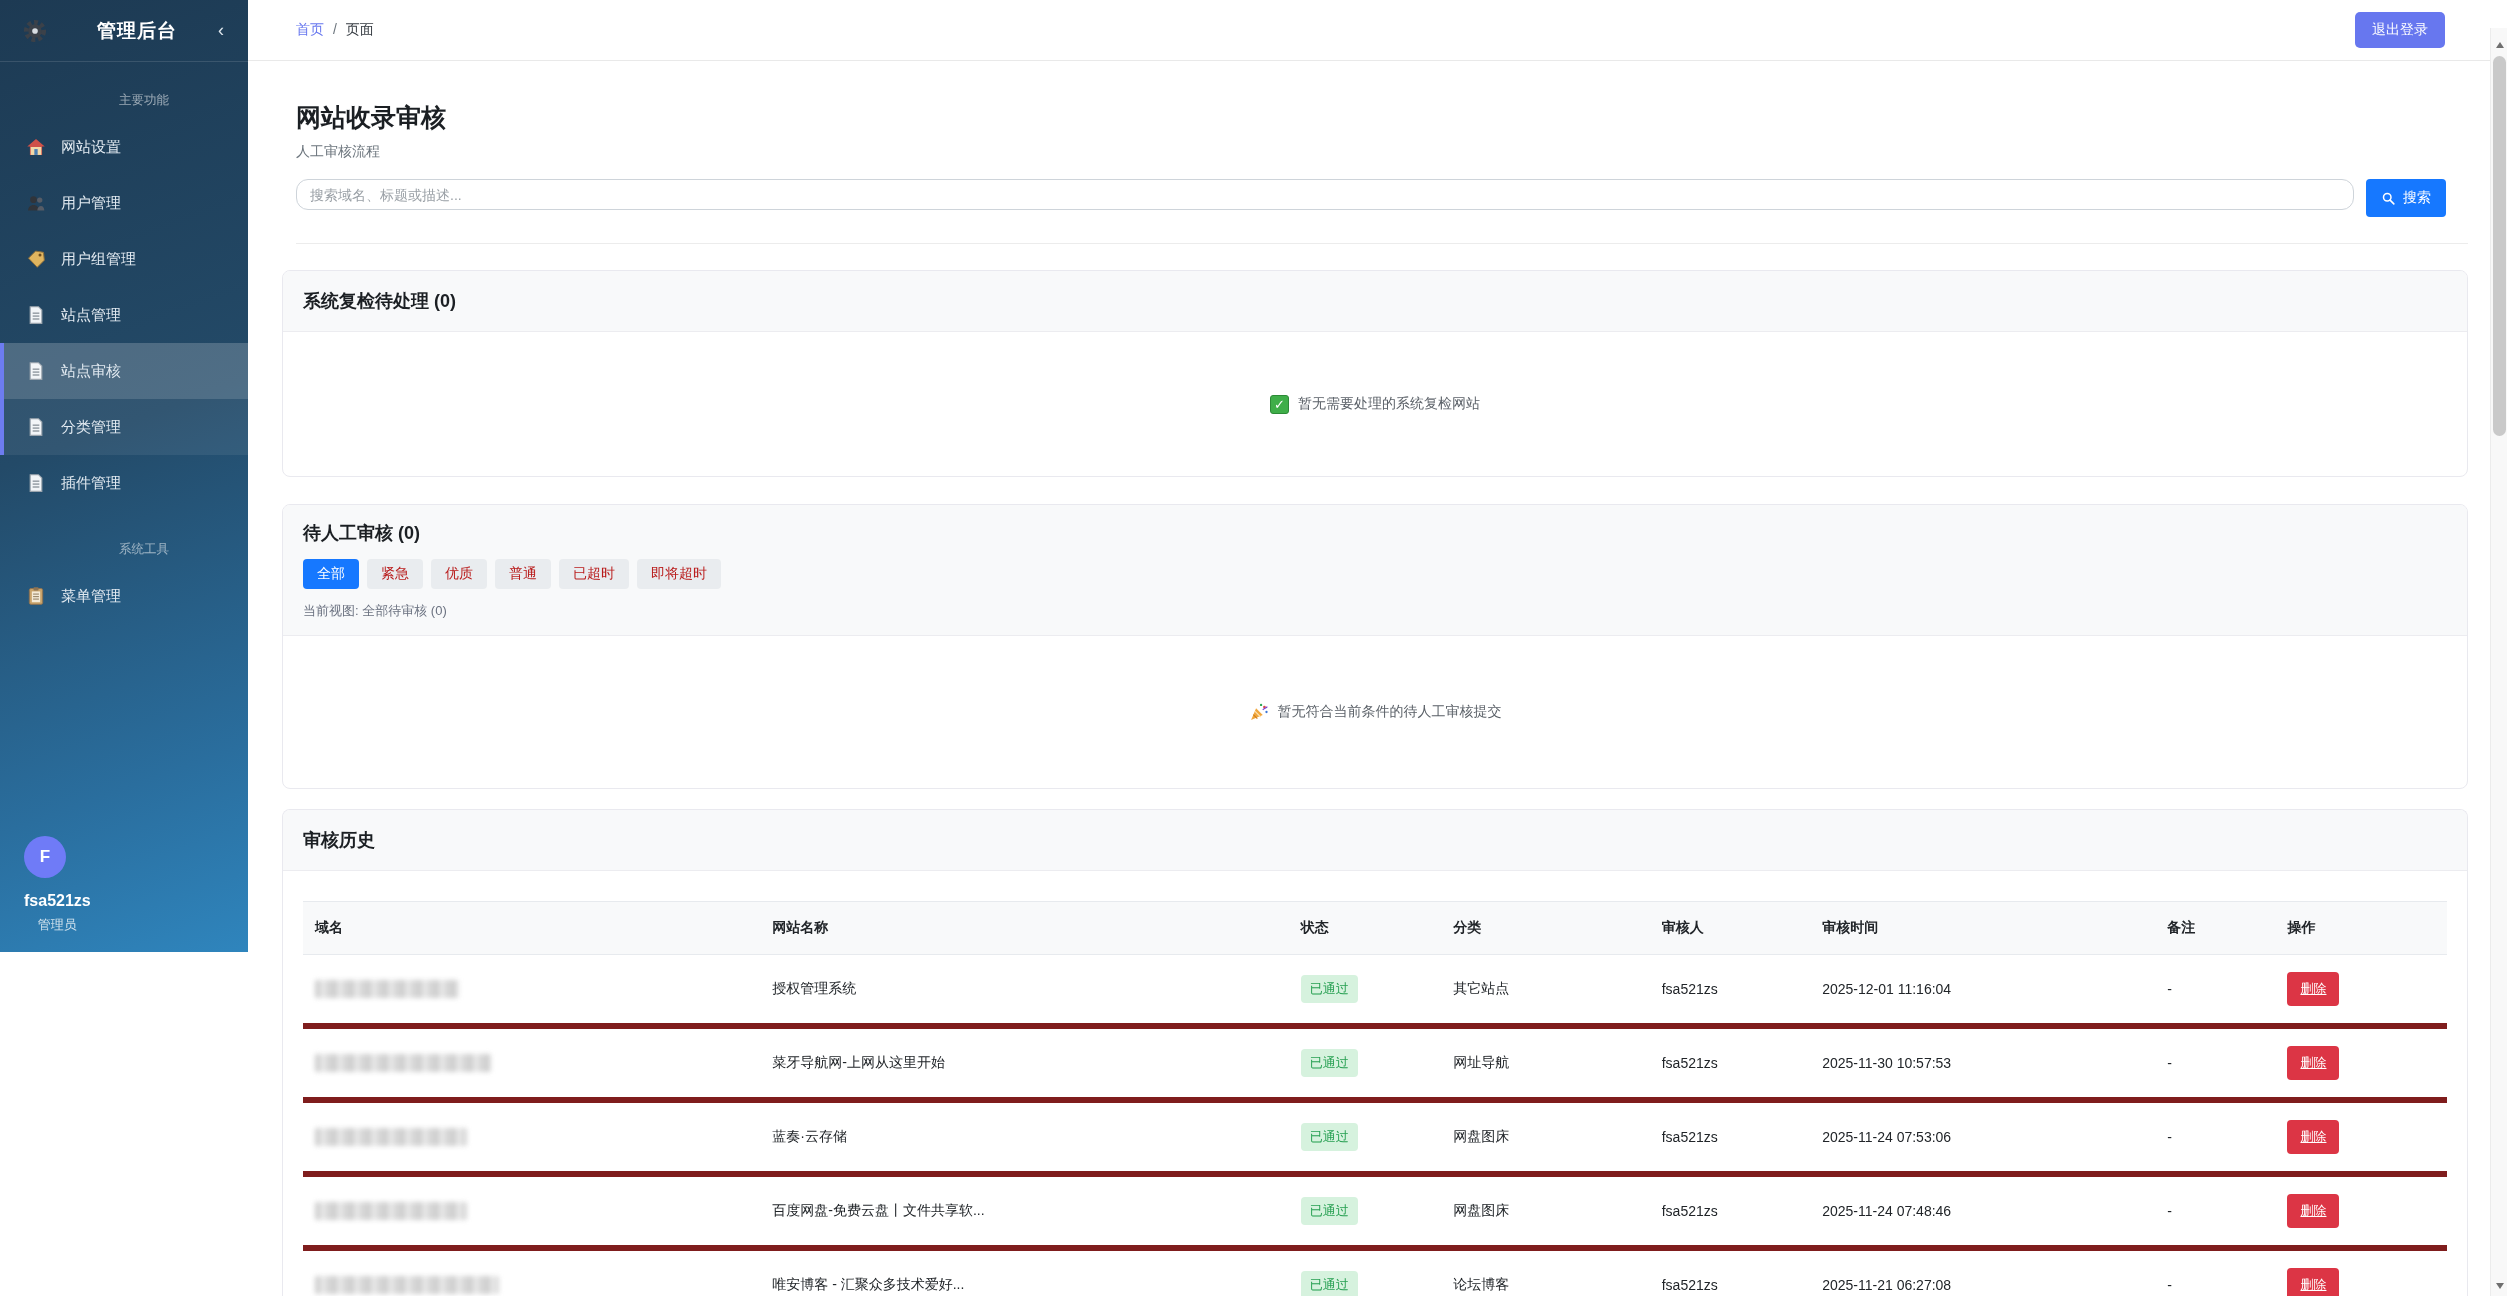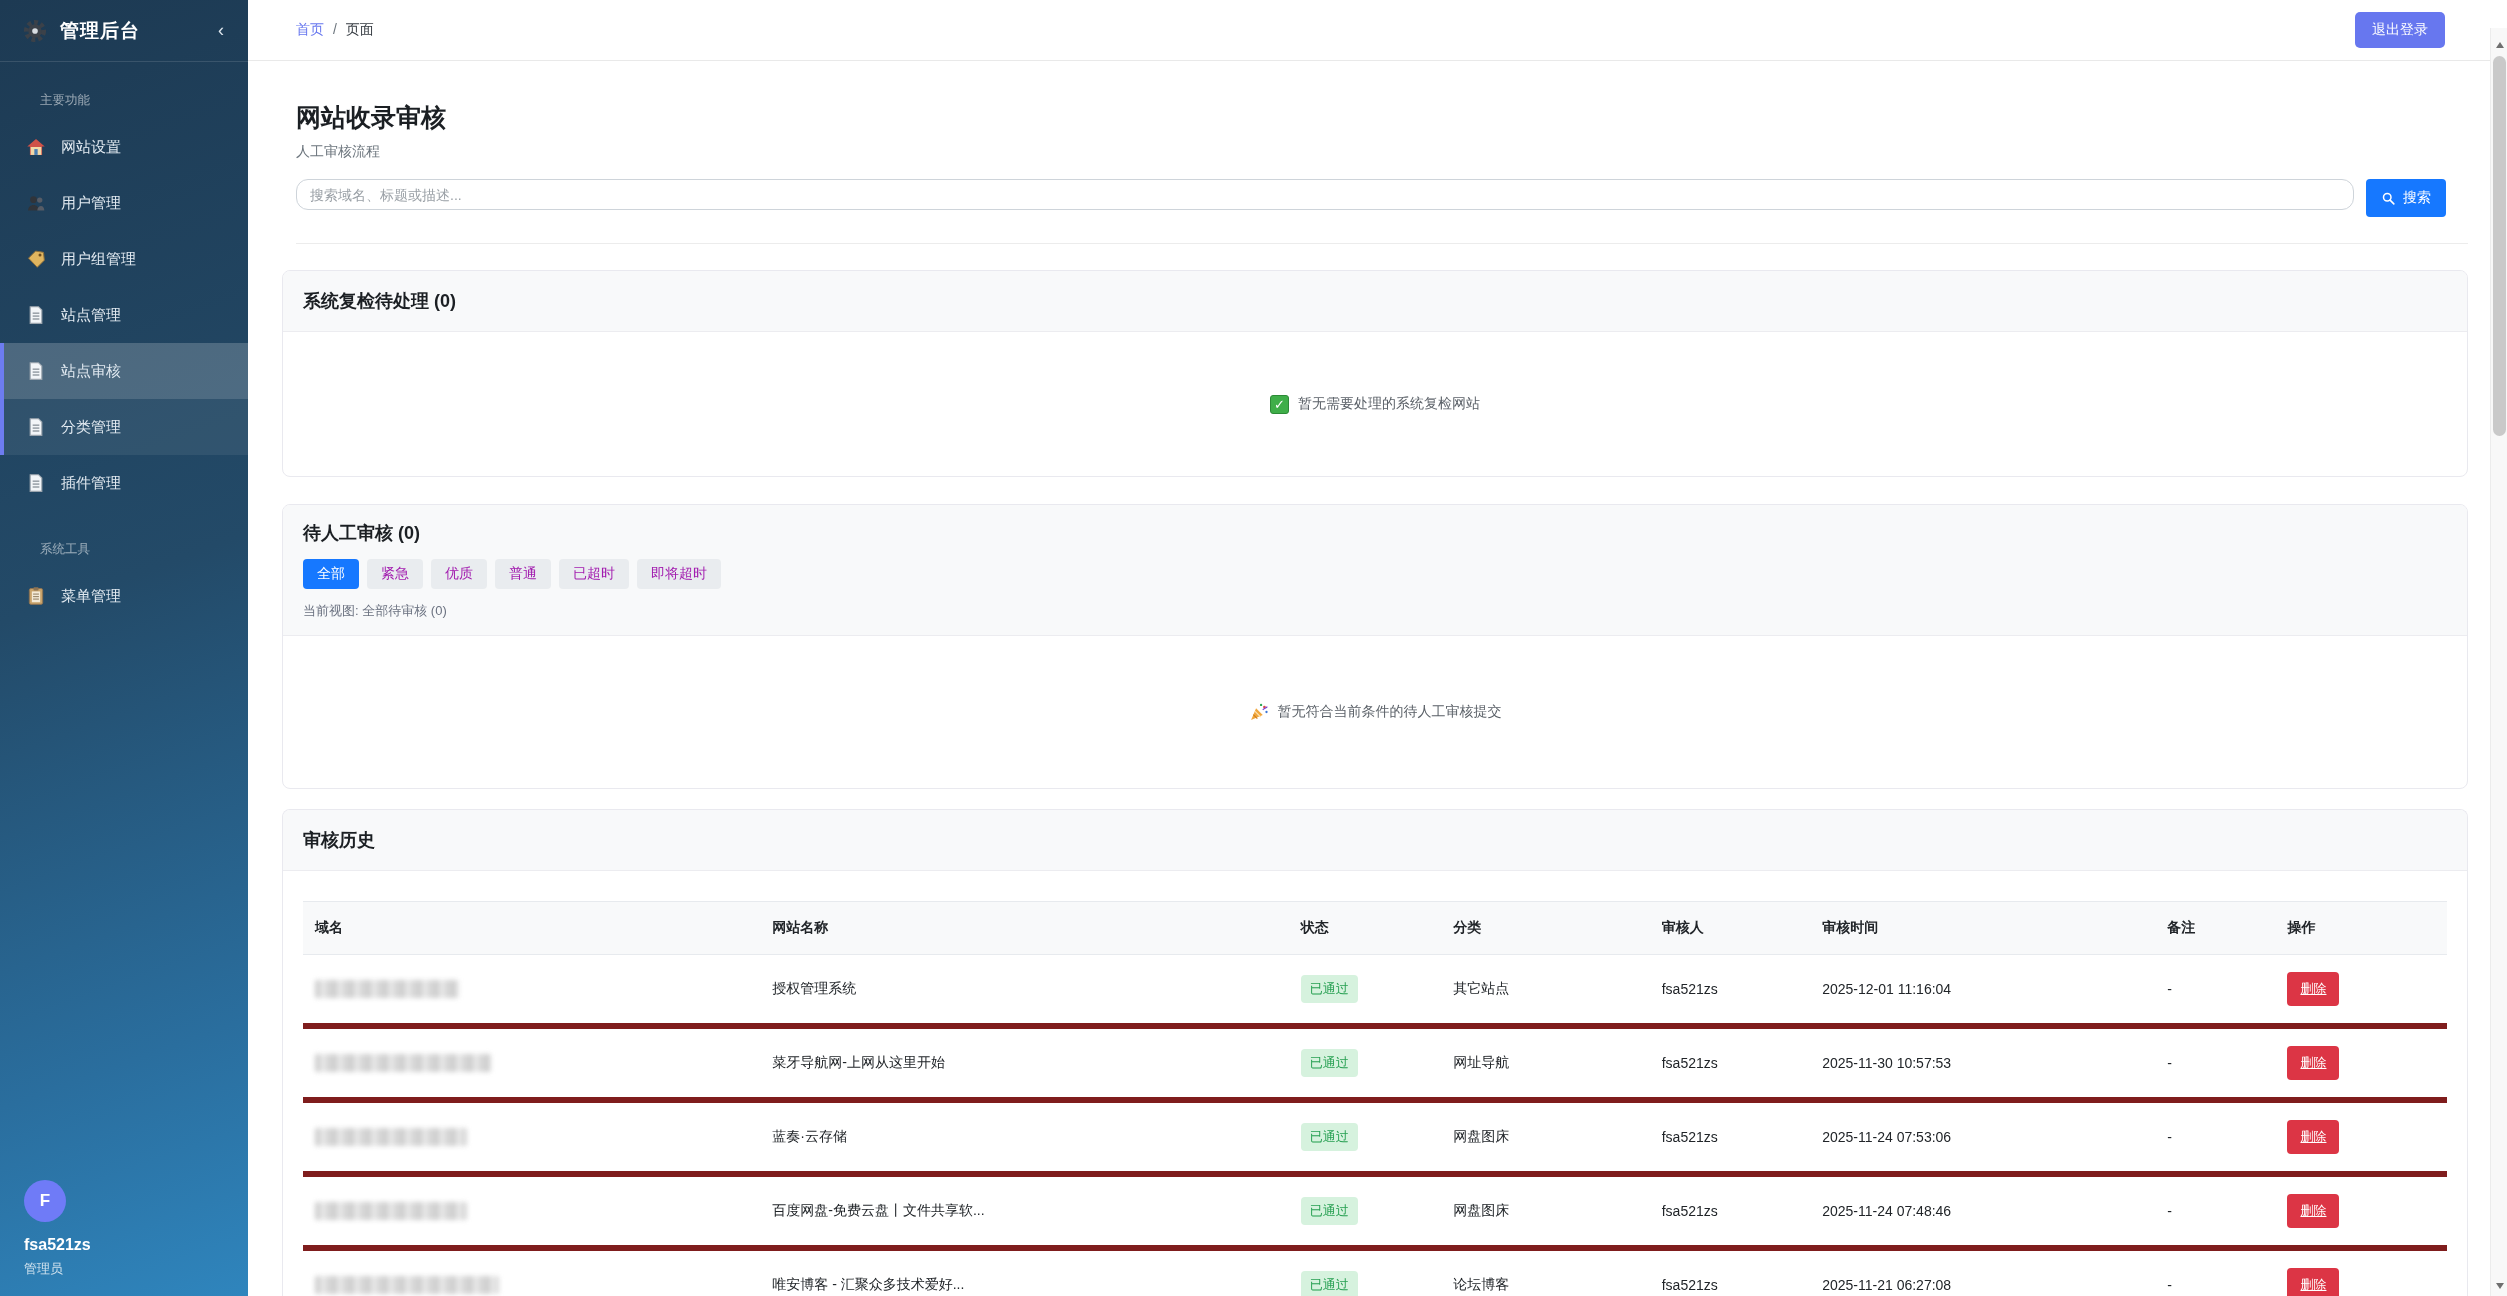--- a/index.html
+++ b/index.html
@@ -1,21 +1,21 @@
 <!DOCTYPE html>
 <html><head>
 <meta charset="utf-8">
 <style>
   * { margin:0; padding:0; box-sizing:border-box; }
   html,body { width:2507px; height:1296px; overflow:hidden; }
   body { font-family:"Liberation Sans","DejaVu Sans",sans-serif; background:#fff; display:flex; color:#212529; }
 
   
-  .sidebar { width:248px; flex:0 0 248px; height:1296px; position:relative;
-    background:linear-gradient(160deg,#1d3a53 0%,#234a68 45%,#2a6e9e 80%,#2f85bd 100%); color:#e7edf3; }
+  .sidebar { width:248px; flex:0 0 248px; height:952px; position:relative;
+    background:linear-gradient(160deg,#1d3a53 0%,#234a68 45%,#2a6e9e 80%,#2f85bd 100%); color:#e7edf3;text-align:center; }
   .brand { height:62px; display:flex; align-items:center; padding:0 20px 0 22px; border-bottom:1px solid rgba(255,255,255,.12); }
   .brand-icon { width:26px; height:26px; margin-right:12px; flex:0 0 26px; }
   .brand-title { font-size:19px; font-weight:bold; color:#fff; flex:1; letter-spacing:1px; }
   .collapse-btn { color:#dfe7ee; font-size:18px; cursor:pointer; padding:0 4px; }
   .nav-section-label { padding:30px 0 10px 40px; font-size:12.5px; color:rgba(255,255,255,.55); }
   .nav-item { height:56px; display:flex; align-items:center; padding-left:26px; font-size:15px; color:#e2eaf1; cursor:pointer; position:relative; }
   .nav-item .nav-icon { width:20px; height:20px; margin-right:15px; flex:0 0 20px; }
   .nav-item.active { background:rgba(255,255,255,.20); }
   .nav-item.active::before { content:""; position:absolute; left:0; top:0; bottom:0; width:4px; background:#6d7cf0; }
   .nav-item.highlighted { background:rgba(255,255,255,.07); }
@@ -53,21 +53,21 @@
   .card1 { margin-top:26px; }
   .card1-body { height:144px; display:flex; align-items:center; justify-content:center; }
   .empty-state { display:flex; align-items:center; gap:9px; font-size:14px; color:#5b6168; }
   .check-icon { width:19px; height:19px; background:#3fae49; border:1px solid #2c8a36; border-radius:3px; color:#fff;
     display:flex; align-items:center; justify-content:center; font-size:13px; font-weight:bold; }
   .party-icon { width:20px; height:20px; }
 
   .card2 { margin-top:27px; }
   .card2 .card-header { padding:16px 20px 15px; }
   .filter-row { display:flex; gap:8px; margin-top:14px; }
-  .filter-pill { height:30px; padding:0 14px; border:none; border-radius:4px; background:#e9ecef; color:#a21caf; font-size:14px;
+  .filter-pill { height:30px; padding:0 14px; border:none; border-radius:4px; background:#e9ecef; color:#b91c1c; font-size:14px;
     display:flex; align-items:center; cursor:pointer; font-family:inherit; }
   .filter-pill.active { background:#1678ff; color:#fff; }
   .current-view { margin-top:13px; font-size:13px; color:#6b7280; }
   .card2-body { height:152px; display:flex; align-items:center; justify-content:center; }
 
   .card3 { margin-top:20px; border-bottom:none; border-radius:8px 8px 0 0; }
   .card3-body { padding:30px 20px 0; }
   table { width:100%; border-collapse:collapse; table-layout:fixed; }
   thead th { background:#f8f9fa; text-align:left; font-size:14px; font-weight:bold; color:#212529;
     padding:17px 12px; border-top:1px solid #e7eaee; border-bottom:1px solid #e7eaee; }

